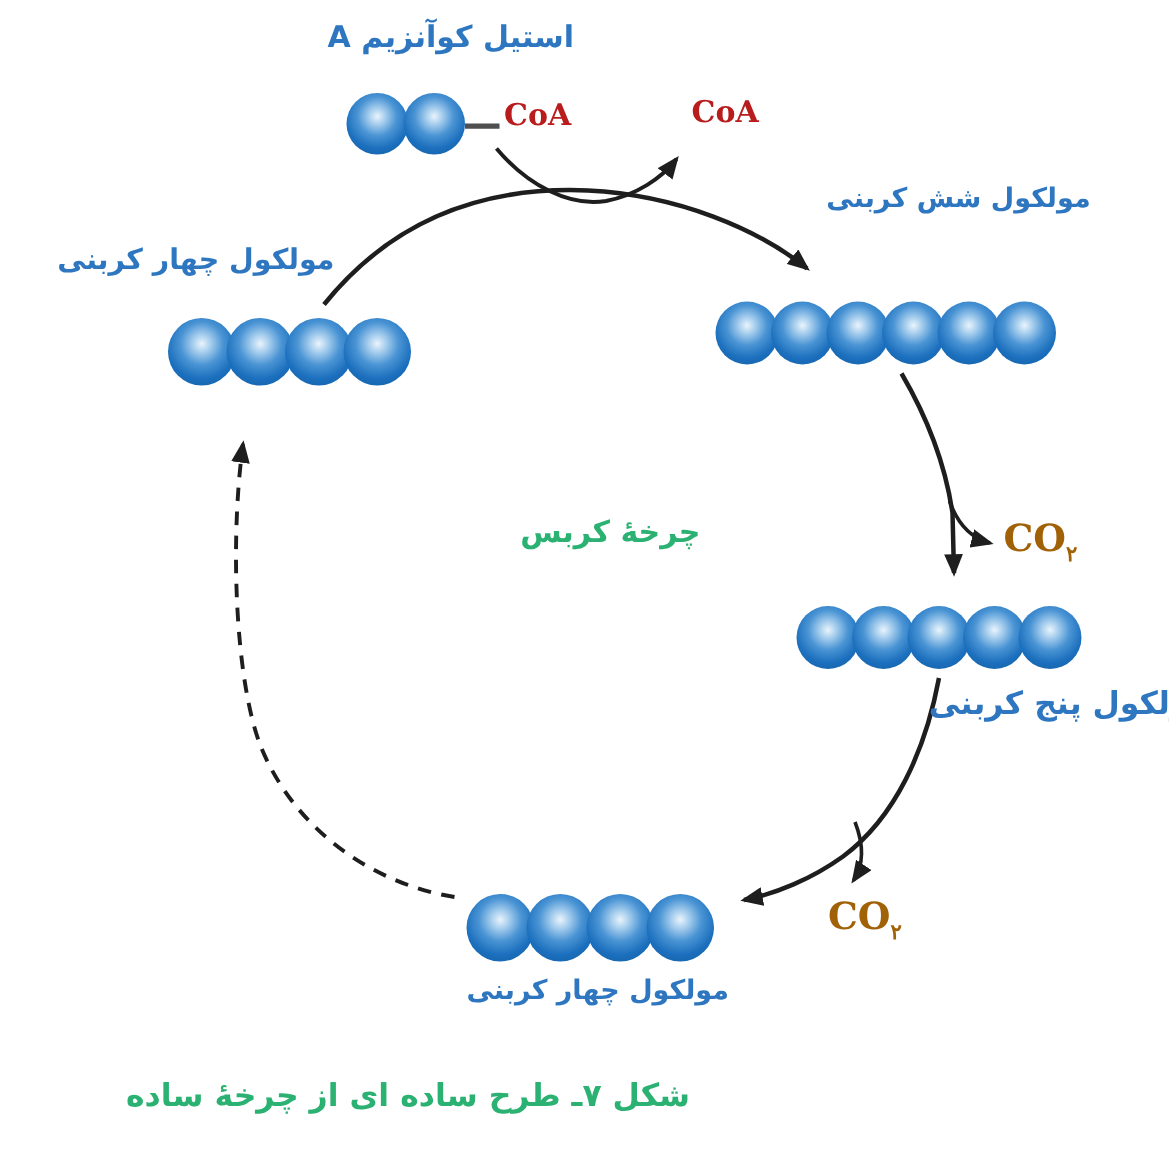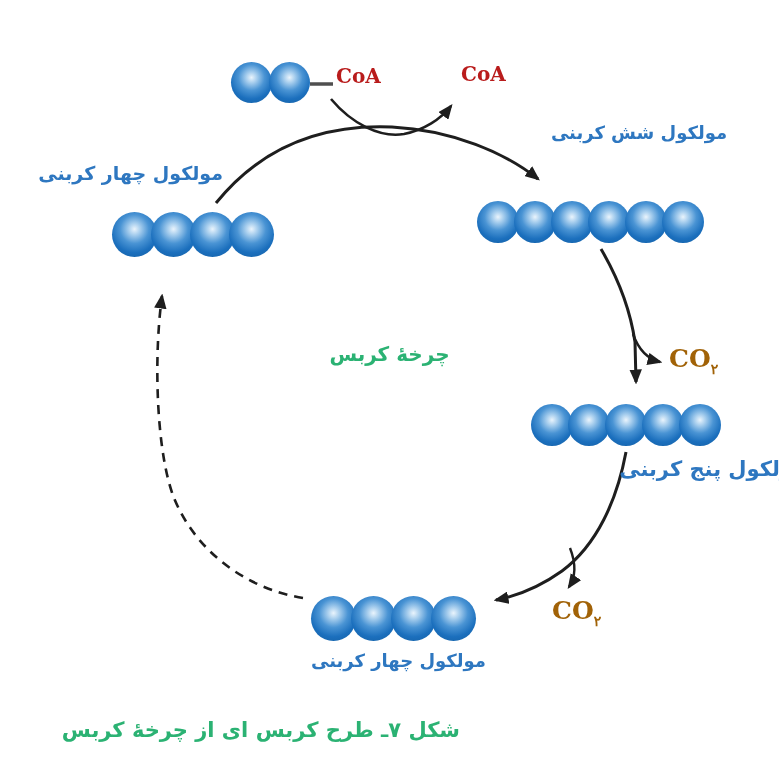--- a/index.html
+++ b/index.html
@@ -28,21 +28,20 @@
   #four-left-label   { left: 58px;  top: 162px; width: 165px; font-size: 19px; }
   #four-bottom-label { left: 336px; top: 650px; width: 150px; font-size: 18px; }
 
   
   .green-lbl {
     position: absolute;
     color: #2bb273;
     font-weight: bold;
     direction: rtl;
     white-space: nowrap;
-    text-align: center;
   }
   #center-label { left: 312px; top: 342px; width: 155px; font-size: 20px; }
   #caption      { left: 90px;  top: 718px; width: 370px; font-size: 21px; }
 
   
   .chem {
     position: absolute;
     font-family: "DejaVu Serif", "Liberation Serif", serif;
     font-weight: bold;
     color: #b91c1c;
@@ -102,20 +101,21 @@
 
     <path d="M 633 334 C 639 351, 648 359, 660 362" stroke="#1e1e1e" stroke-width="2.4" fill="none" marker-end="url(#ah)"></path>
 
     <path d="M 626 452 C 617 500, 597 545, 562 571 C 541 586, 517 596, 496 600" stroke="#1e1e1e" stroke-width="3" fill="none" marker-end="url(#ah)"></path>
 
     <path d="M 570 548 C 577 566, 575 578, 569 587" stroke="#1e1e1e" stroke-width="2.4" fill="none" marker-end="url(#ah)"></path>
 
     <path d="M 303 598 C 247 589, 196 552, 174 498 C 157 455, 153 362, 162 296" stroke="#1e1e1e" stroke-width="2.6" fill="none" stroke-dasharray="9 7" marker-end="url(#ah)"></path>
   </svg>
 
+  <div class="lbl" id="acetyl-label">استیل کوآنزیم A</div>
 
   <div class="chem" id="coa-attached">CoA</div>
 
   <div class="chem" id="coa-released">CoA</div>
 
   <div class="lbl" id="six-label">مولکول شش کربنی</div>
 
   <div class="chem co2" id="co2-upper">
     <span>CO</span><span class="co2-sub">۲</span>
   </div>
@@ -125,21 +125,21 @@
   <div class="chem co2" id="co2-lower">
     <span>CO</span><span class="co2-sub">۲</span>
   </div>
 
   <div class="lbl" id="four-left-label">مولکول چهار کربنی</div>
 
   <div class="lbl" id="four-bottom-label">مولکول چهار کربنی</div>
 
   <div class="green-lbl" id="center-label">چرخهٔ کربس</div>
 
-  <div class="green-lbl" id="caption">شکل ۷ـ طرح کربس ای از چرخهٔ کربس</div>
+  <div class="green-lbl" id="caption">شکل ۷ـ طرح ساده ای از چرخهٔ ساده</div>
 
   <div class="ball-row" id="acetyl-balls">
       <div class="ball"></div>
       <div class="ball"></div>
     </div>
 
   <div class="ball-row" id="six-balls">
       <div class="ball"></div>
       <div class="ball"></div>
       <div class="ball"></div>

